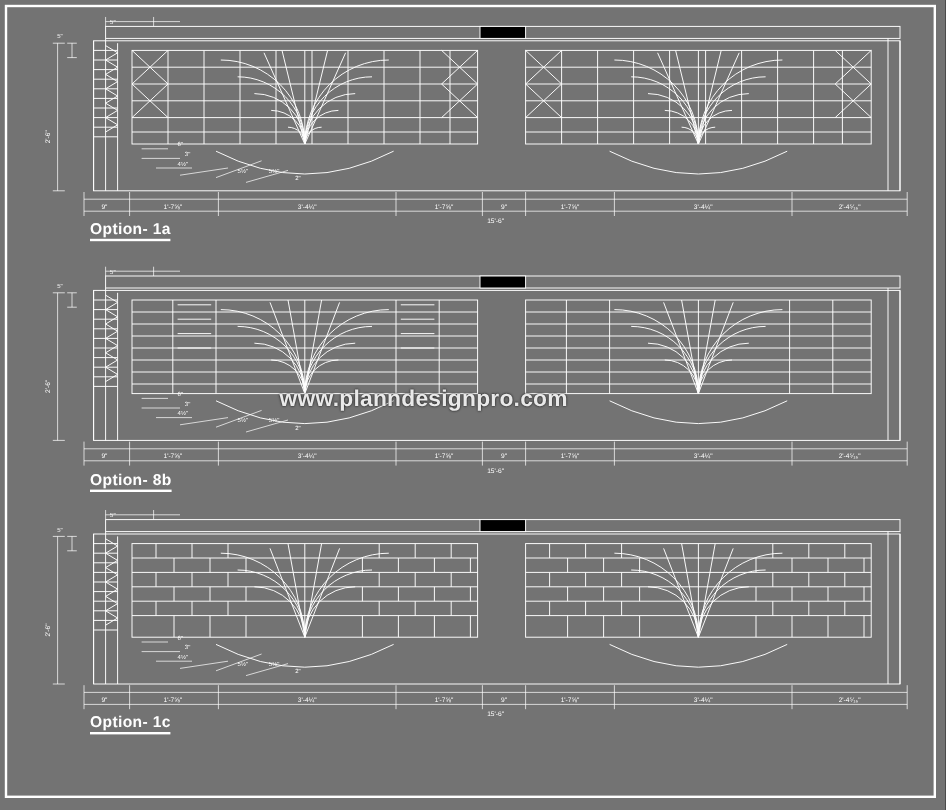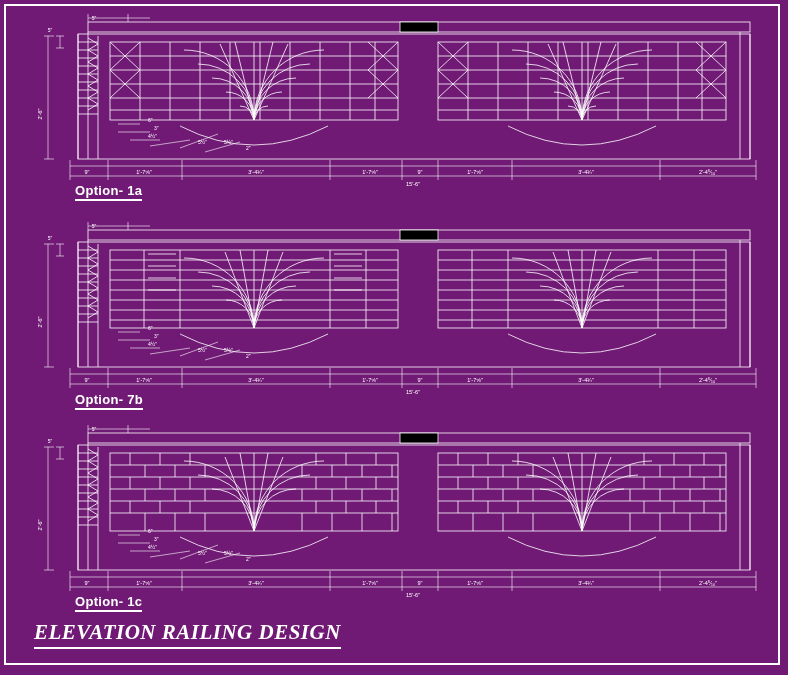--- a/index.html
+++ b/index.html
@@ -4,21 +4,21 @@
 <style>
   html,body{margin:0;padding:0;background:#000;}
   body{
     width:788px;height:675px;overflow:hidden;
     font-family:"Liberation Sans", sans-serif;
     color:#ffffff;
     position:relative;
   }
   #sheet{
     position:absolute;left:0;top:0;width:788px;height:675px;
-    background:#701a75;
+    background:#737373;
   }
   .border-outer{
     position:absolute;left:4px;top:4px;width:776px;height:661px;
     border:2px solid #ffffff;box-sizing:border-box;
   }
   .panel{position:absolute;}
   .opt-label{
     position:absolute;
     font-family:"Liberation Sans", sans-serif;
     font-weight:bold;font-size:13px;color:#ffffff;
@@ -295,21 +295,21 @@
         <text class="dimtxt" x="118" y="124" text-anchor="start">4½"</text>
         <text class="dimtxt" x="168" y="130" text-anchor="start">5½"</text>
         <text class="dimtxt" x="194" y="130" text-anchor="start">5½"</text>
         <text class="dimtxt" x="216" y="136" text-anchor="start">2"</text>
       </g>
       <g transform="translate(12,100) rotate(-90)">
         <text class="dimtxt2" x="0" y="0" text-anchor="middle">2'-6"</text>
       </g>
     </svg>
   </div>
-  <div class="opt-label" style="left:75px;top:392px;">Option- 7b</div>
+  <div class="opt-label" style="left:75px;top:392px;">Option- 8b</div>
 
   <div class="panel" style="left:30px;top:425px;width:730px;height:175px;">
     <svg width="730" height="175" viewBox="0 0 730 175">
       <g stroke="#ffffff" fill="none" stroke-width="0.8">
         <rect x="58" y="8" width="662" height="10"></rect>
         <rect x="370" y="8" width="38" height="10" fill="#000000"></rect>
         <rect x="48" y="20" width="672" height="125"></rect>
         <line x1="48" y1="20" x2="48" y2="145"></line>
         <line x1="58" y1="18" x2="58" y2="145"></line>
         <line x1="68" y1="22" x2="68" y2="145"></line>
@@ -403,14 +403,14 @@
         <text class="dimtxt" x="194" y="130" text-anchor="start">5½"</text>
         <text class="dimtxt" x="216" y="136" text-anchor="start">2"</text>
       </g>
       <g transform="translate(12,100) rotate(-90)">
         <text class="dimtxt2" x="0" y="0" text-anchor="middle">2'-6"</text>
       </g>
     </svg>
   </div>
   <div class="opt-label" style="left:75px;top:594px;text-align:right;">Option- 1c</div>
 
-  <div class="title-main">ELEVATION RAILING DESIGN</div>
+  <div class="watermark">www.planndesignpro.com</div>
 </div>
 
 </body></html>

